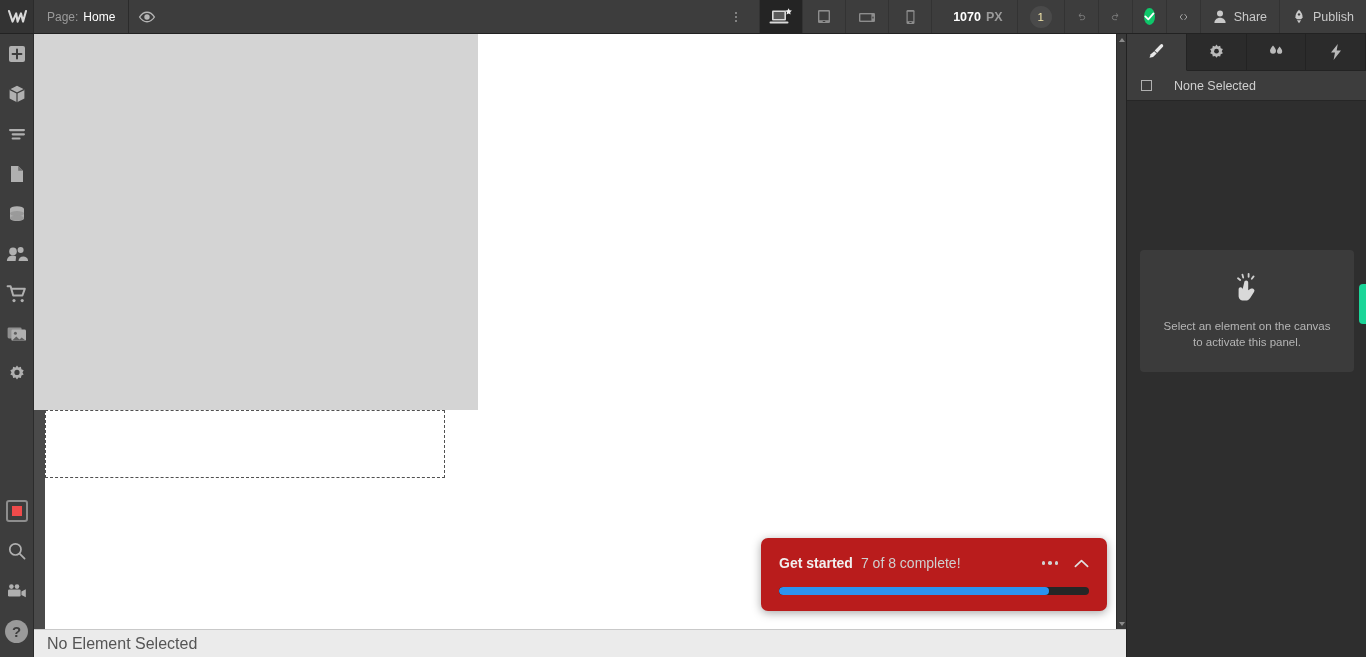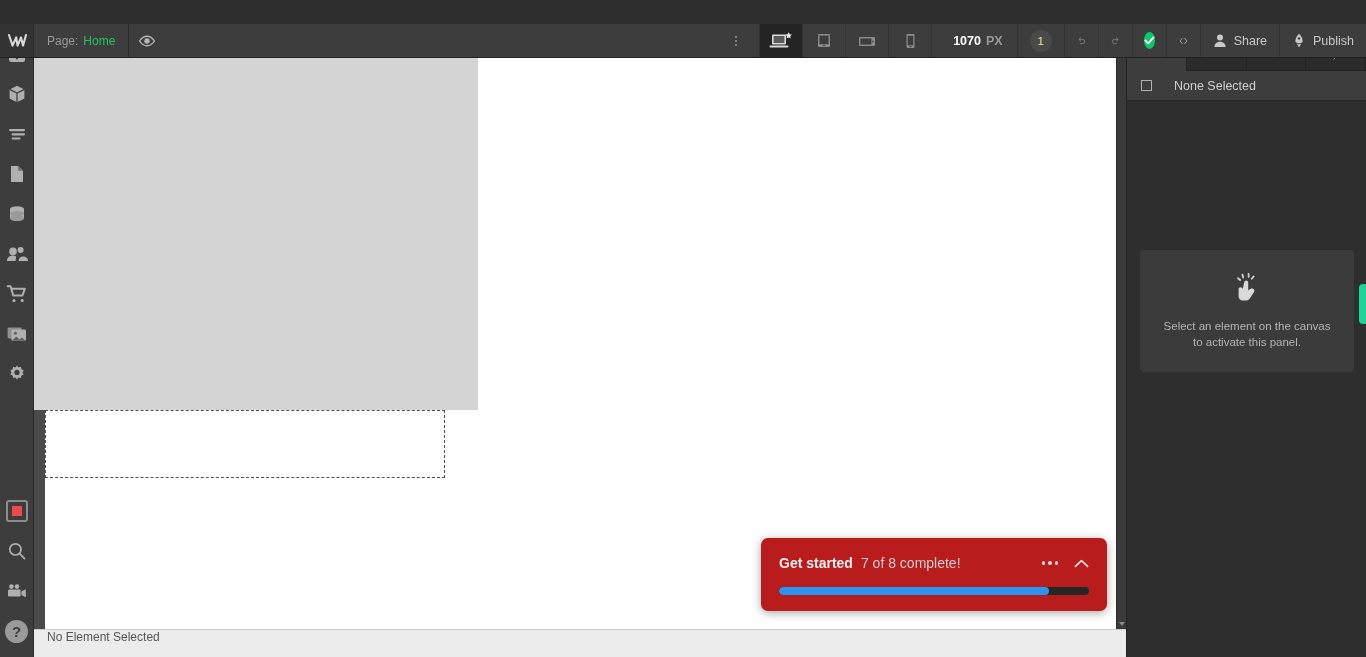--- a/index.html
+++ b/index.html
@@ -12,36 +12,35 @@
   }
   .app { position: relative; width: 1366px; height: 657px; }
 
   
   .topbar {
     position: absolute; left: 0; top: 0; width: 1366px; height: 34px;
     background: #3d3d3d;
     display: flex; align-items: stretch;
     border-bottom: 1px solid #222;
     z-index: 40;
-    margin-top: 24px;
   }
   .tb-logo {
     width: 34px; height: 33px; background: #333;
     display: flex; align-items: center; justify-content: center;
     border-right: 1px solid #2b2b2b;
   }
   .tb-logo svg { display: block; }
   .tb-page {
     display: flex; align-items: center; gap: 5px;
     padding: 0 13px; height: 33px;
     font-size: 12px; color: #bcbcbc;
     border-right: 1px solid #2b2b2b;
   }
   .tb-page .lbl { color: #9a9a9a; }
-  .tb-page .val { color: #22c55e; }
+  .tb-page .val { color: #ffffff; }
   .tb-eye {
     width: 36px; height: 33px;
     display: flex; align-items: center; justify-content: center;
   }
   .tb-dots3 {
     width: 22px; height: 33px;
     display: flex; flex-direction: column; align-items: center; justify-content: center;
     gap: 2px;
   }
   .tb-dots3 i { width: 2px; height: 2px; border-radius: 50%; background: #9a9a9a; display: block; }
@@ -216,23 +215,23 @@
     border-radius: 4px 0 0 4px;
     z-index: 45;
   }
 
   
   .statusbar {
     position: absolute; left: 34px; top: 629px;
     width: 1092px; height: 28px;
     background: #ebebeb;
     border-top: 1px solid #c9c9c9;
-    display: flex; align-items: flex-start;
+    display: flex; align-items: center;
     padding-left: 13px;
-    font-size: 12px; color: #555;
+    font-size: 16px; color: #555;
     z-index: 32;
   }
 </style>
 </head>
 <body>
 
 <div class="app">
 
   <div class="topbar">
 

